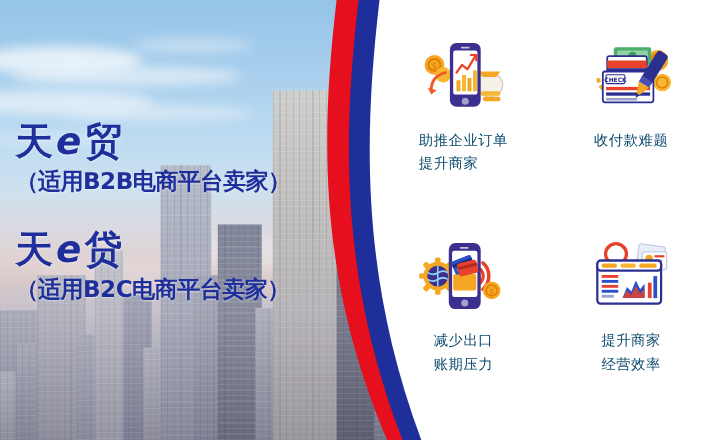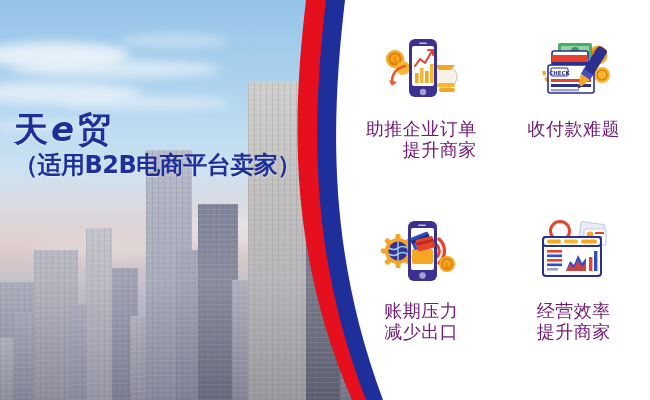--- a/index.html
+++ b/index.html
@@ -51,39 +51,39 @@
   .h-block{position:absolute;left:14px;}
   .hb1{top:110px;}
   .hb2{top:208px;}
   .h-title{
     color:#1e2f9c;font-weight:bold;font-size:34px;line-height:38px;
     letter-spacing:1px;text-shadow:0 1px 2px rgba(255,255,255,.55);
     white-space:nowrap;
   }
   .h-title .em{font-style:italic;padding:0 2px;}
   .h-sub{
-    color:#1e2f9c;font-weight:bold;font-size:24px;line-height:30px;
+    color:#1e2f9c;font-weight:bold;font-size:21px;line-height:30px;
     letter-spacing:-.5px;text-shadow:0 1px 2px rgba(255,255,255,.5);
     white-space:nowrap;margin-top:2px;
   }
 
   
   .divider{position:absolute;left:0;top:0;width:650px;height:400px;pointer-events:none;}
 
   
   .panel{position:absolute;left:345px;top:0;width:305px;height:400px;}
   .grid{
     position:absolute;left:0;top:18px;width:305px;height:364px;
     display:grid;grid-template-columns:1fr 1fr;grid-template-rows:1fr 1fr;
   }
   .cell{display:flex;flex-direction:column;align-items:center;justify-content:flex-start;padding-top:14px;}
   .icon-wrap{width:86px;height:76px;display:flex;align-items:center;justify-content:center;}
   .cap{
-    margin-top:10px;text-align:right;color:#701a75;
-    font-size:18px;line-height:21px;letter-spacing:.5px;font-weight:500;
+    margin-top:10px;text-align:left;color:#0c4a6e;
+    font-size:13px;line-height:21px;letter-spacing:.5px;font-weight:500;
   }
   .cap .l{display:block;white-space:nowrap;}
 </style>
 </head>
 <body>
 
 <div class="stage">
 
   <div class="photo">
     <div class="sky"></div>
@@ -116,20 +116,22 @@
     <div class="haze"></div>
     <div class="tint"></div>
   </div>
 
   <div class="headlines">
     <div class="h-block hb1">
       <div class="h-title"><span>天</span><span class="em">e</span><span>贸</span></div>
       <div class="h-sub">（适用B2B电商平台卖家）</div>
     </div>
     <div class="h-block hb2">
+      <div class="h-title"><span>天</span><span class="em">e</span><span>贷</span></div>
+      <div class="h-sub">（适用B2C电商平台卖家）</div>
     </div>
   </div>
 
   <svg class="divider" viewBox="0 0 650 400">
 
     <path d="M306,0 C292,120 288,250 352,400 L378,400 C318,250 320,120 332,0 Z" fill="#e60f1e"></path>
 
     <path d="M326,0 C312,120 308,250 366,400 L392,400 C336,250 340,120 352,0 Z" fill="#1e2f9c"></path>
 
     <path d="M345,0 C331,120 327,250 383,400 L650,400 L650,0 Z" fill="#ffffff"></path>
@@ -241,22 +243,22 @@
               <rect x="33" y="20" width="19" height="3" fill="#1c2e7a"></rect>
               <rect x="36" y="25" width="7" height="2" fill="#ffffff" opacity=".8"></rect>
             </g>
             <g transform="rotate(-14 44 34)">
               <rect x="37" y="21" width="18" height="12" rx="2" fill="#e8412c"></rect>
               <rect x="37" y="24" width="18" height="2.8" fill="#b52a1c"></rect>
             </g>
           </svg>
         </div>
         <div class="cap">
+          <span class="l">减少出口</span>
           <span class="l">账期压力</span>
-          <span class="l">减少出口</span>
         </div>
       </div>
 
       <div class="cell">
         <div class="icon-wrap">
           <svg width="80" height="70" viewBox="0 0 80 70">
             <rect x="46" y="6" width="24" height="17" rx="2" fill="#e9edf7" stroke="#c6cde4" stroke-width="1.2" transform="rotate(8 58 14)"></rect>
             <rect x="50" y="12" width="22" height="16" rx="2" fill="#ffffff" stroke="#c6cde4" stroke-width="1.2"></rect>
             <circle cx="56" cy="18" r="3.4" fill="#f5a623"></circle>
             <rect x="61" y="15" width="9" height="2" fill="#e8412c"></rect>
@@ -275,20 +277,20 @@
             <rect x="13" y="42" width="15" height="2.6" fill="#e8412c"></rect>
             <rect x="13" y="46.5" width="15" height="2.6" fill="#2b4fc8"></rect>
             <rect x="13" y="51" width="11" height="2.6" fill="#9aa0c8"></rect>
             <path d="M32,54 L36,44 L40,48 L44,38 L48,46 L52,41 L52,54 Z" fill="#2b4fc8"></path>
             <path d="M32,54 L36,47 L40,51 L44,43 L48,50 L52,45 L52,54 Z" fill="#e8412c" opacity=".85"></path>
             <rect x="55" y="40" width="3.4" height="14" fill="#e8412c"></rect>
             <rect x="60" y="34" width="3.4" height="20" fill="#2b4fc8"></rect>
           </svg>
         </div>
         <div class="cap">
+          <span class="l">提升商家</span>
           <span class="l">经营效率</span>
-          <span class="l">提升商家</span>
         </div>
       </div>
 
     </div>
   </div>
 </div>
 
 </body></html>

